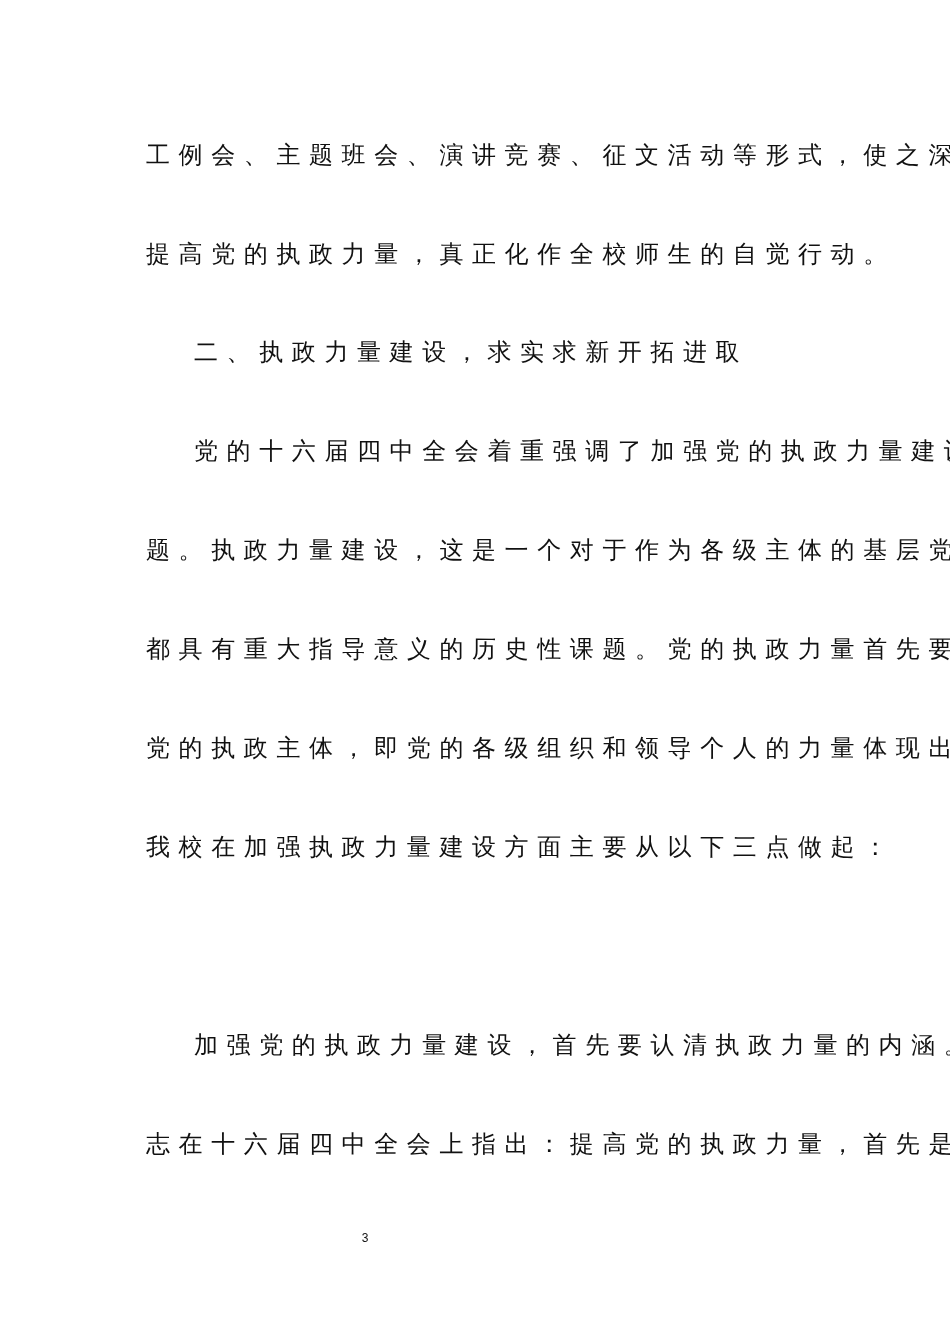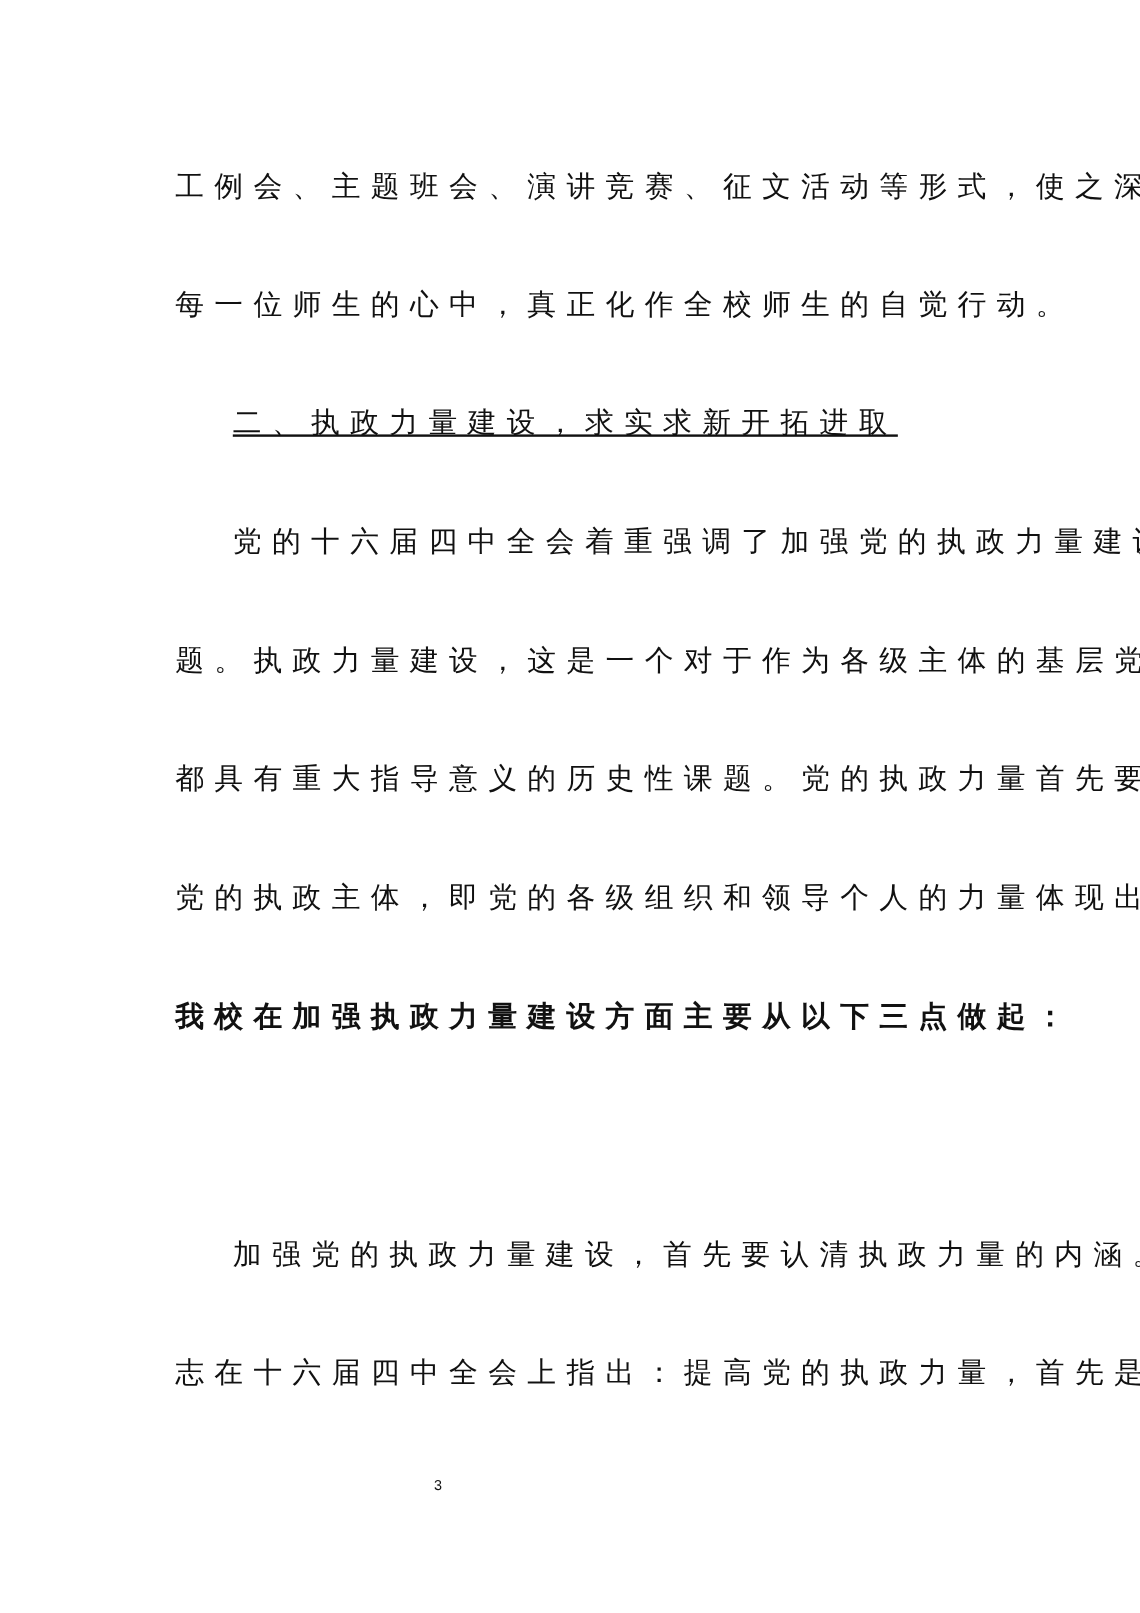--- a/index.html
+++ b/index.html
@@ -45,24 +45,24 @@
       line-height: 16px;
       text-align: center;
       color: #111111;
     }
   </style>
 </head>
 <body>
 
 <div class="page">
   <div class="line" style="top:139px;">工例会、主题班会、演讲竞赛、征文活动等形式，使之深化到</div>
-  <div class="line" style="top:238px;">每一位师生的心中，真正化作全校师生的自觉行动。</div>
-  <div class="line indent heading" style="top:336px;text-decoration:underline;">二、执政力量建设，求实求新开拓进取</div>
+  <div class="line" style="top:238px;">提高党的执政力量，真正化作全校师生的自觉行动。</div>
+  <div class="line indent heading" style="top:336px;">二、执政力量建设，求实求新开拓进取</div>
   <div class="line indent" style="top:435px;">党的十六届四中全会着重强调了加强党的执政力量建设问</div>
   <div class="line" style="top:534px;">题。执政力量建设，这是一个对于作为各级主体的基层党组织</div>
   <div class="line" style="top:633px;">都具有重大指导意义的历史性课题。党的执政力量首先要通过</div>
   <div class="line" style="top:732px;">党的执政主体，即党的各级组织和领导个人的力量体现出来。</div>
-  <div class="line" style="top:831px;font-weight:bold;">我校在加强执政力量建设方面主要从以下三点做起：</div>
+  <div class="line" style="top:831px;">我校在加强执政力量建设方面主要从以下三点做起：</div>
   <div class="line indent" style="top:1029px;">加强党的执政力量建设，首先要认清执政力量的内涵。同</div>
   <div class="line" style="top:1128px;">志在十六届四中全会上指出：提高党的执政力量，首先是提高</div>
 
   <div class="page-number">3</div>
 </div>
 
 </body></html>

